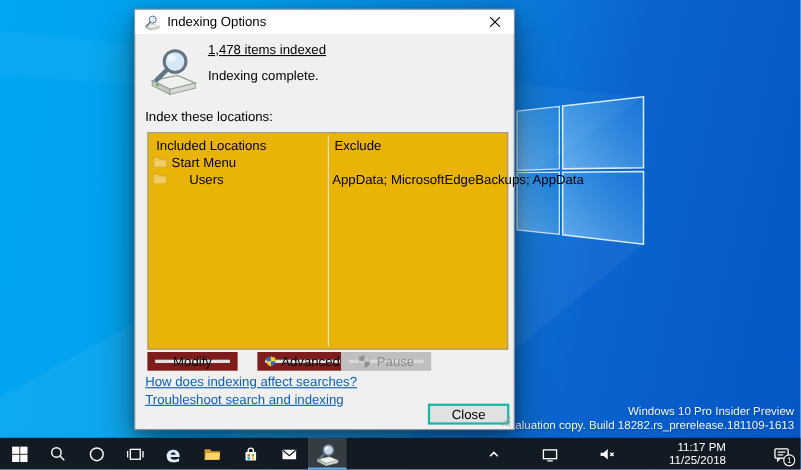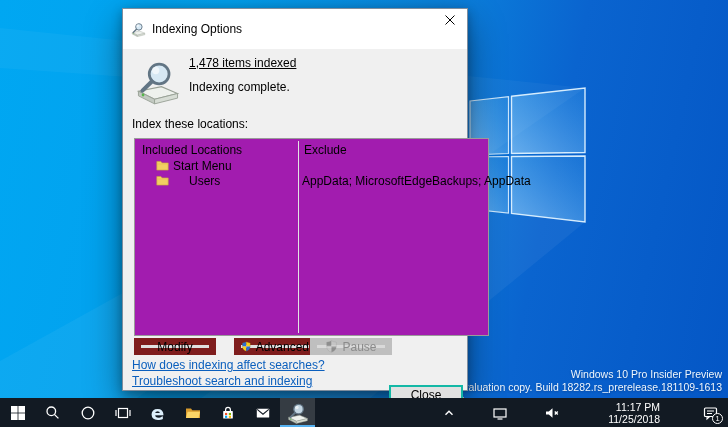--- a/index.html
+++ b/index.html
@@ -10,37 +10,37 @@
   .wallpaper { position:absolute; left:0; top:0; }
 
   
   .watermark { position:absolute; right:6px; bottom:33px; text-align:right; color:#eef6fd;
     font-size:10.5px; line-height:13px; text-shadow:0 1px 2px rgba(0,40,100,.45); }
 
   
   .dialog { position:absolute; left:122px; top:8px; width:346px; height:383px; box-sizing:border-box;
     background:#f0f0f0; border:1px solid rgba(35,60,90,0.55);
     box-shadow:0 14px 34px rgba(0,0,0,0.42), 0 3px 10px rgba(0,0,0,0.28); }
-  .titlebar { height:40px; background:#ffffff; display:flex; align-items:center; padding-left:8px; position:relative; }
+  .titlebar { height:22px; background:#ffffff; display:flex; align-items:center; padding-left:8px; position:relative; }
   .title-text { font-size:12px; color:#000; margin-left:6px; }
   .close-btn { position:absolute; right:0; top:0; width:34px; height:22px; display:flex; align-items:center; justify-content:center; }
   .client { position:relative; height:359px; font-size:12px; color:#000; }
 
   .status-icon { position:absolute; left:12px; top:10px; }
   .txt-items { position:absolute; left:66px; top:7px;text-decoration:underline; }
   .txt-status { position:absolute; left:66px; top:31px; }
   .loc-label  { position:absolute; left:9px;  top:68px; }
 
-  .listbox { position:absolute; left:11px; top:89px; width:355px; height:198px; box-sizing:border-box;
-    background:#a21caf; border:1px solid #9a9a9a; }
+  .listbox { position:absolute; left:11px; top:89px; width:328px; height:198px; box-sizing:border-box;
+    background:#eab308; border:1px solid #9a9a9a; }
   .col-divider { position:absolute; left:163px; top:2px; bottom:2px; width:1px; background:#e3e3e3; }
   .list-header { position:absolute; left:0; top:4px; width:100%; height:16px; }
   .h-included { position:absolute; left:7px; }
   .h-exclude  { position:absolute; left:169px; }
-  .list-row { position:absolute; left:1px; right:1px; height:15px; display:flex; align-items:center; padding-left:20px; }
+  .list-row { position:absolute; left:1px; right:1px; height:15px; display:flex; align-items:center; padding-left:3px; }
   .row-0 { top:19px; } .row-1 { top:34px;gap:16px; }
   .folder-svg { margin-right:4px; flex:0 0 auto; }
   .row-exclude { position:absolute; left:166px; top:1px; white-space:nowrap; }
 
   .win-btn { position:absolute; box-sizing:border-box; height:17px; background:#e1e1e1; border:7px solid #7f1d1d;
     font-family:"Liberation Sans", sans-serif; font-size:12px; color:#000;
     display:flex; align-items:center; justify-content:center; gap:4px; padding:0; }
   .btn-modify   { left:11px;  top:289px; width:82px; }
   .btn-advanced { left:99px;  top:289px; width:82px;margin-left:12px; }
   .btn-pause    { left:187px; top:289px; width:82px; background:#d9d9d9; border-color:#bfbfbf; color:#8b8b8b; }

